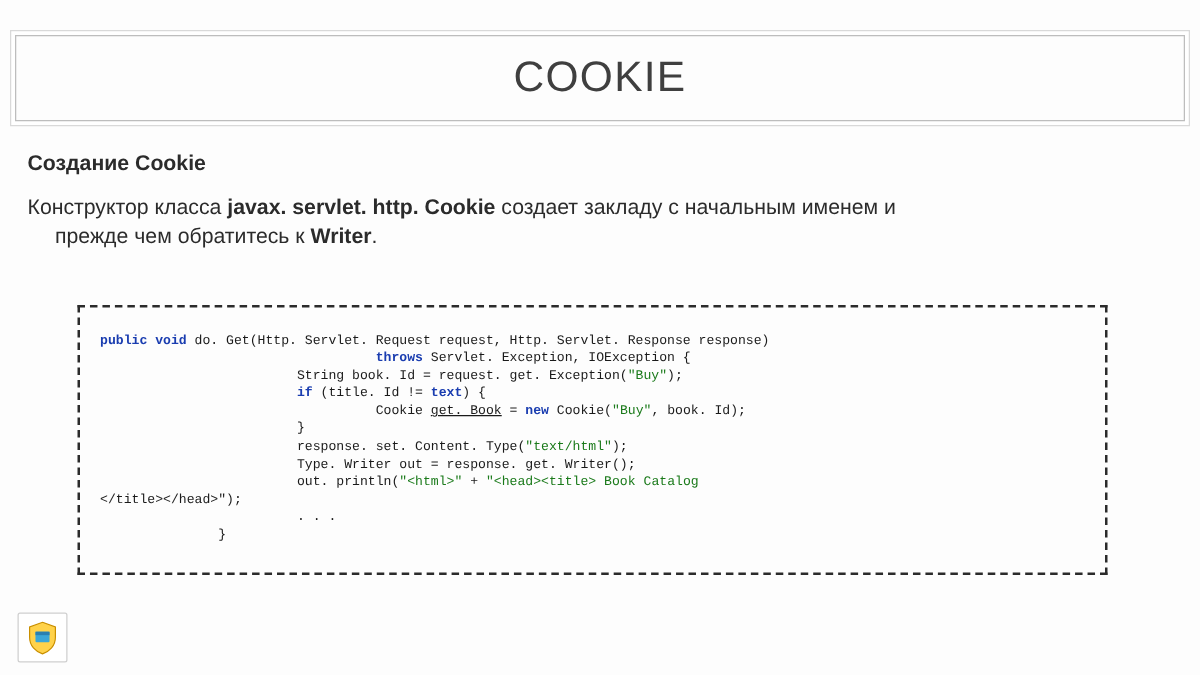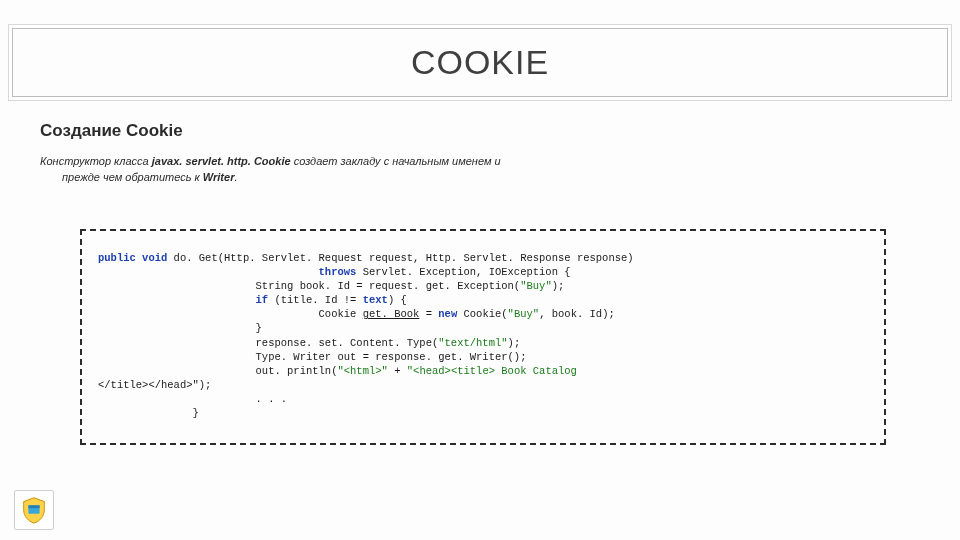--- a/index.html
+++ b/index.html
@@ -18,34 +18,33 @@
     padding: 14px 0;
     text-align: center;
   }
   .title-bar h1 {
     font-size: 34px;
     font-weight: 400;
     color: #3f3f3f;
     letter-spacing: 1px;
   }
   .content {
-    padding: 24px 34px 0 40px;
+    padding: 24px 34px 0 22px;
     color: #2b2b2b;
   }
   .sub {
     font-size: 17px;
     font-weight: 700;
     margin-bottom: 14px;
   }
   .para {
-    font-size: 11px;
+    font-size: 17px;
     line-height: 1.25;
     text-align: justify;
     margin-bottom: 2px;
-    font-style: italic;
   }
   .para .indent { padding-left: 22px; display: block; }
   .bold { font-weight: 700; }
   .code-box {
     margin: 44px 40px 0 40px;
     border: 2px dashed #2b2b2b;
     padding: 20px 16px 22px 16px;
     font-family: "Courier New", Courier, monospace;
     font-size: 10.5px;
     line-height: 1.35;

